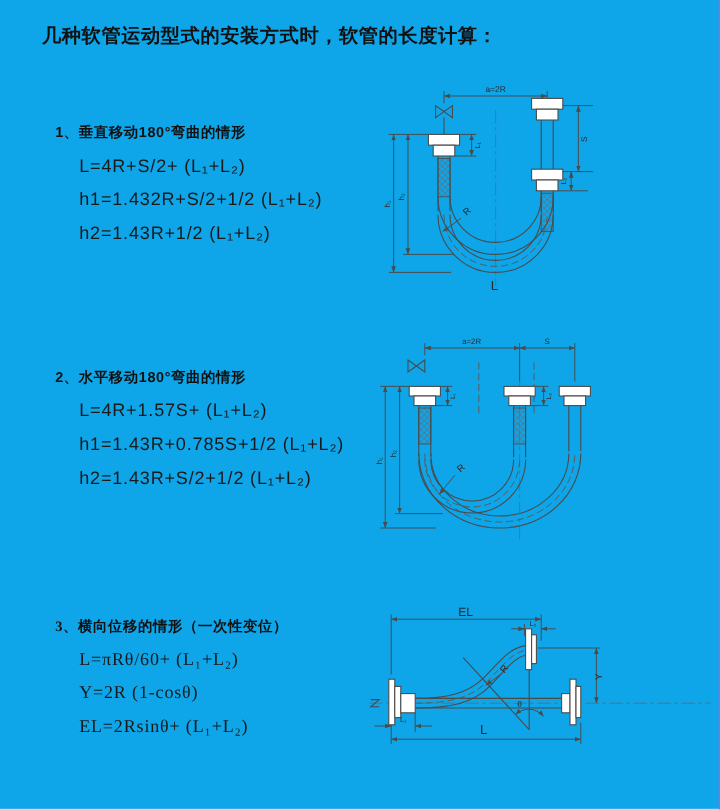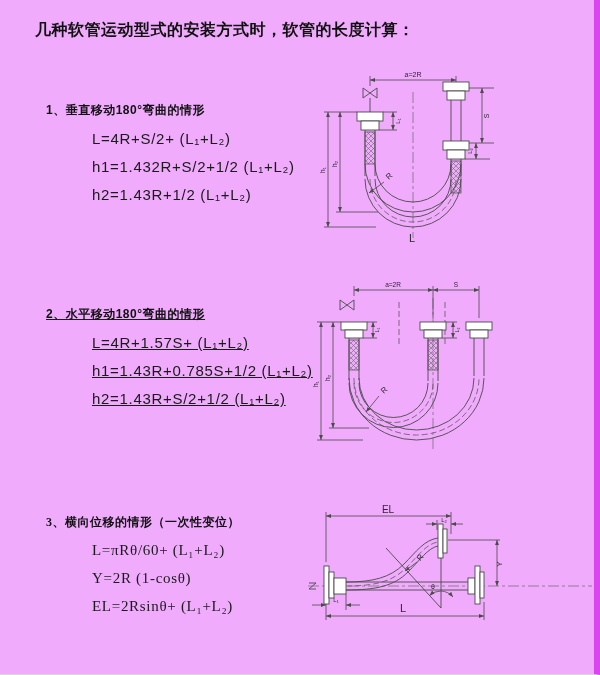--- a/index.html
+++ b/index.html
@@ -1,31 +1,31 @@
 <!DOCTYPE html>
 <html><head>
 <meta charset="utf-8">
 <style>
   html,body{margin:0;padding:0;background:#ffffff;}
   .page{
-    position:relative;width:600px;height:675px;background:#f0abfc;overflow:hidden;
+    position:relative;width:600px;height:675px;background:#0ea5e9;overflow:hidden;
     font-family:"Liberation Sans","DejaVu Sans",sans-serif;color:#1c1c1c;
-    border-right:6px solid #d946ef;border-bottom:1px solid #d6d6d6;box-sizing:border-box;
+    border-right:1px solid #d946ef;border-bottom:1px solid #d6d6d6;box-sizing:border-box;
   }
   .doc-title{
     position:absolute;left:35px;top:20px;font-size:16px;font-weight:bold;
     letter-spacing:.5px;color:#111;white-space:nowrap;
   }
   .section{position:absolute;left:46px;}
   .sec1{top:102px;}
-  .sec2{top:306px;text-decoration:underline;}
+  .sec2{top:306px;}
   .sec3{top:514px;font-family:Liberation Serif, serif;}
   .sec-heading{font-size:12px;font-weight:bold;color:#111;letter-spacing:.5px;white-space:nowrap;}
   .formula{
-    margin-left:46px;margin-top:11px;font-size:15px;color:#1a1a1a;
+    margin-left:20px;margin-top:11px;font-size:15px;color:#1a1a1a;
     letter-spacing:.7px;white-space:nowrap;
   }
   .diagram{position:absolute;}
   .d1{left:316px;top:66px;}
   .d2{left:311px;top:278px;}
   .d3{left:300px;top:498px;}
   svg{display:block;}
   svg text{font-family:"Liberation Sans","DejaVu Sans",sans-serif;fill:#2a2a2a;}
   .geo{stroke:#4a4a4a;stroke-width:0.9;fill:none;}
   .geo-fill{stroke:#4a4a4a;stroke-width:0.9;fill:#ffffff;}

